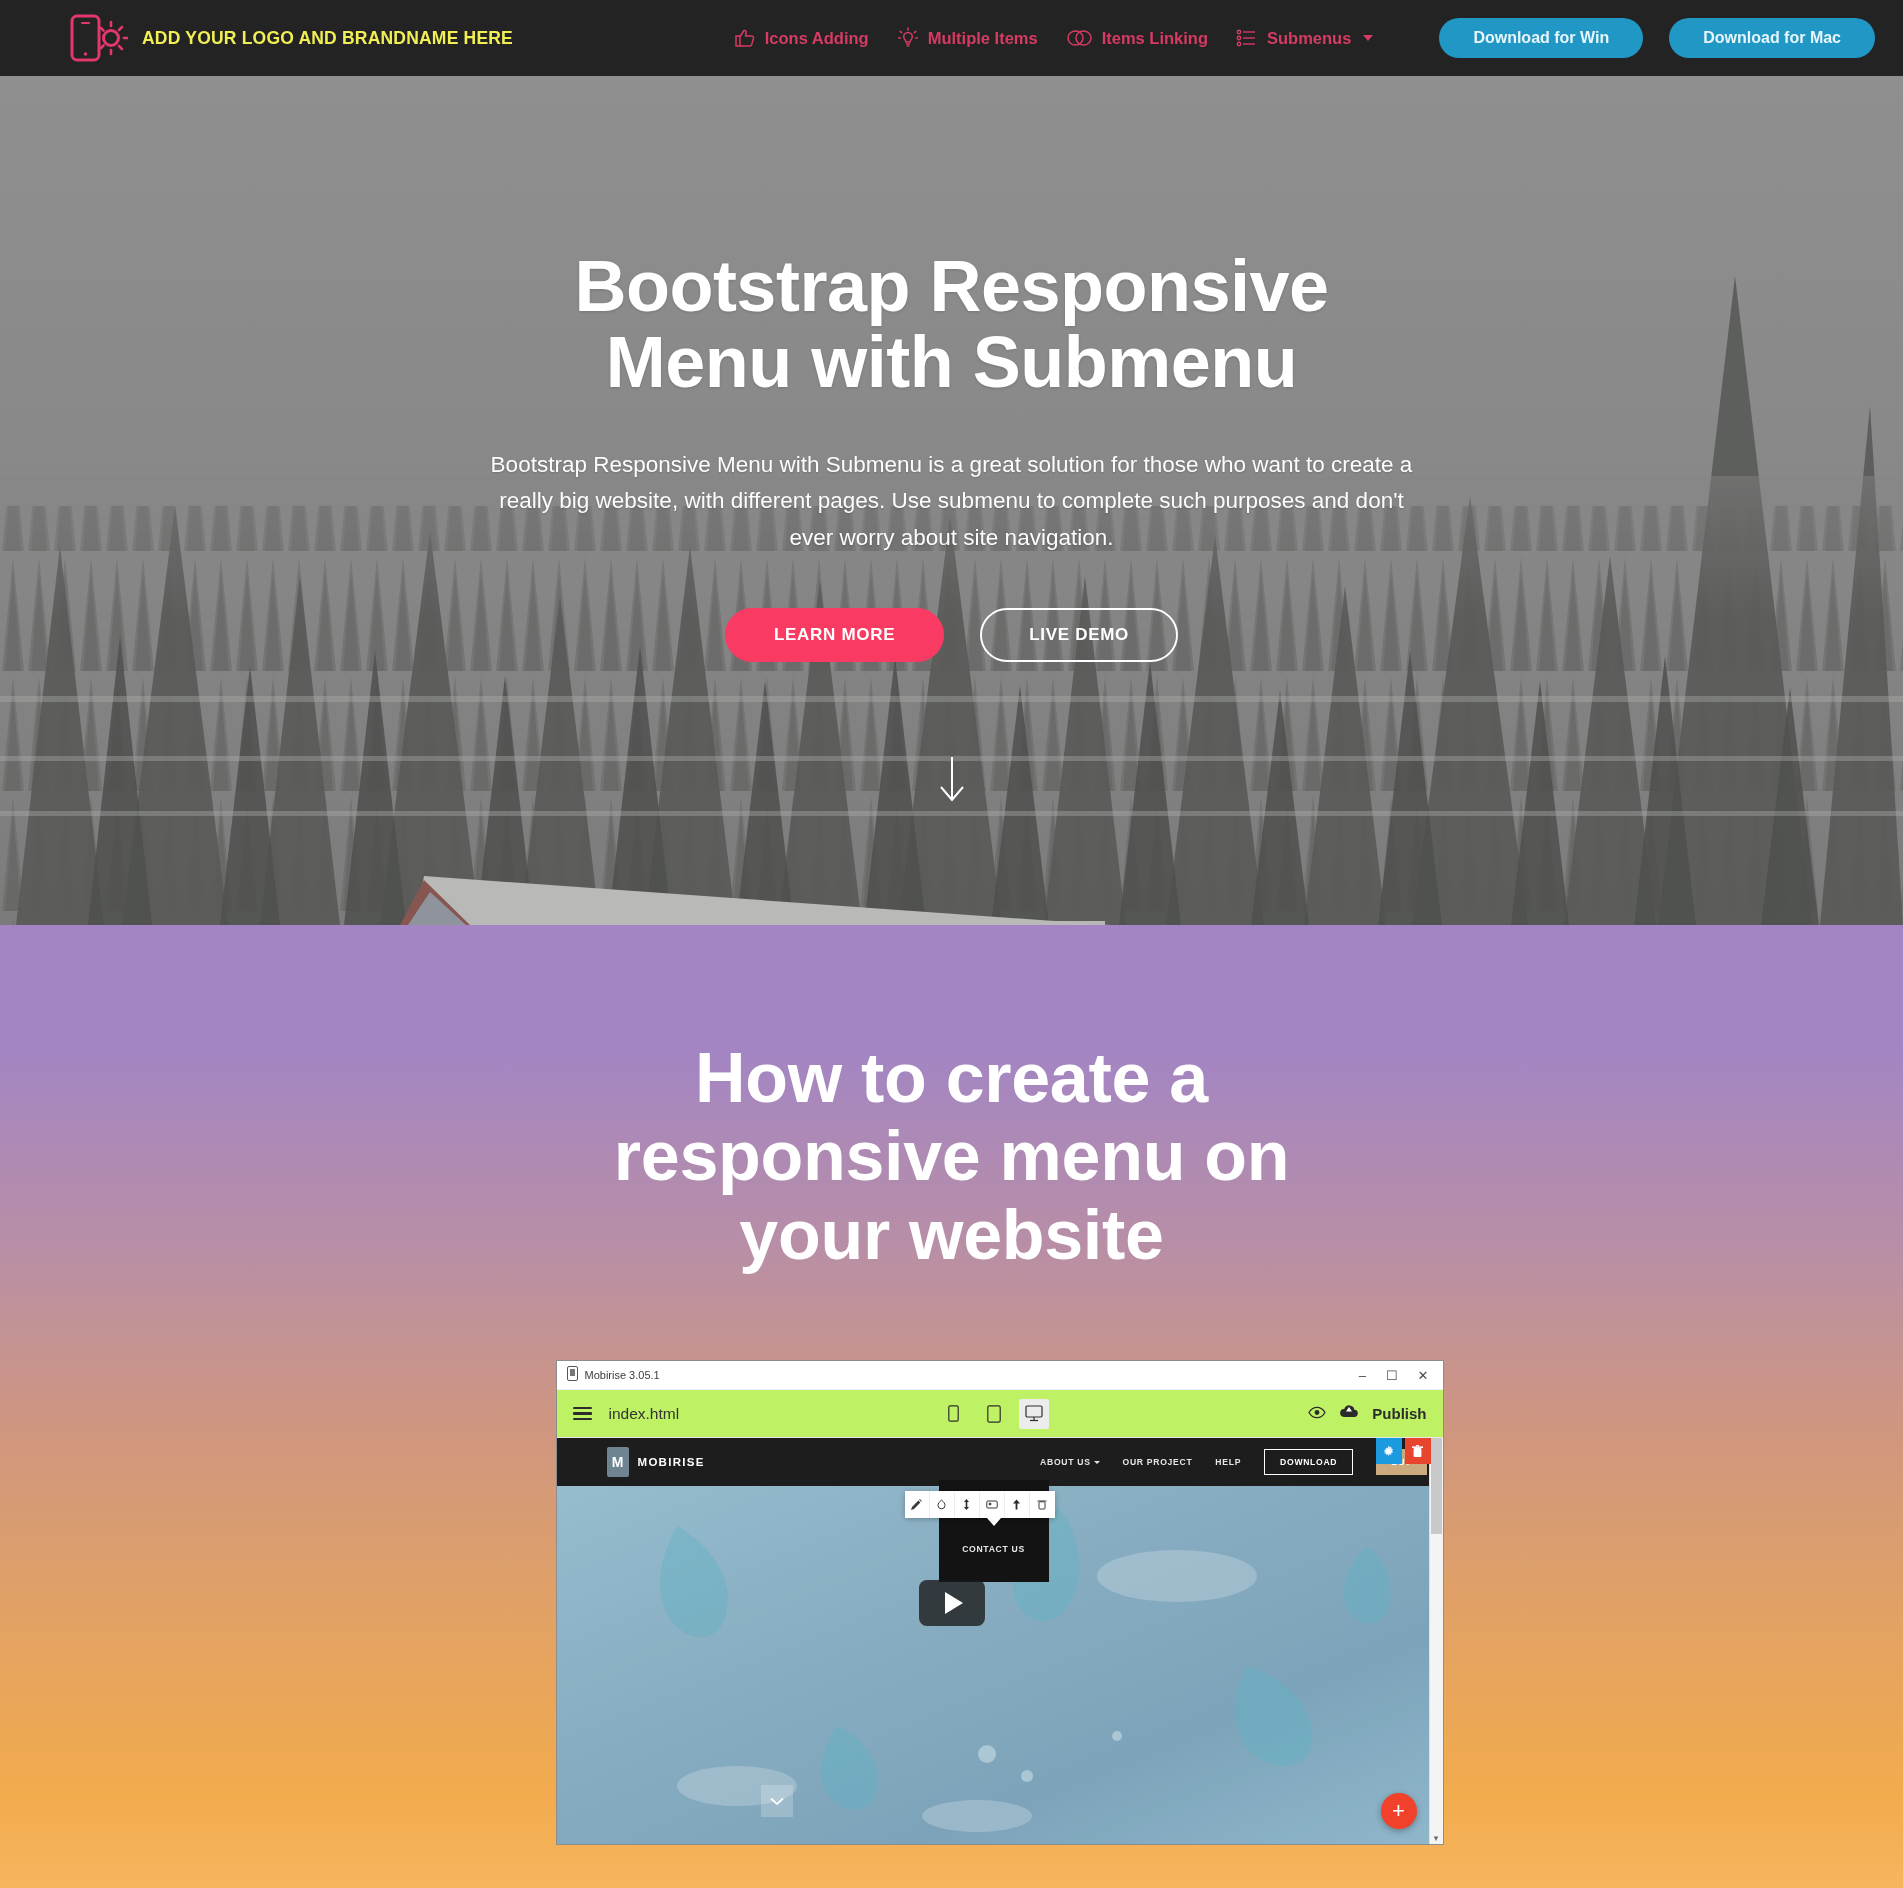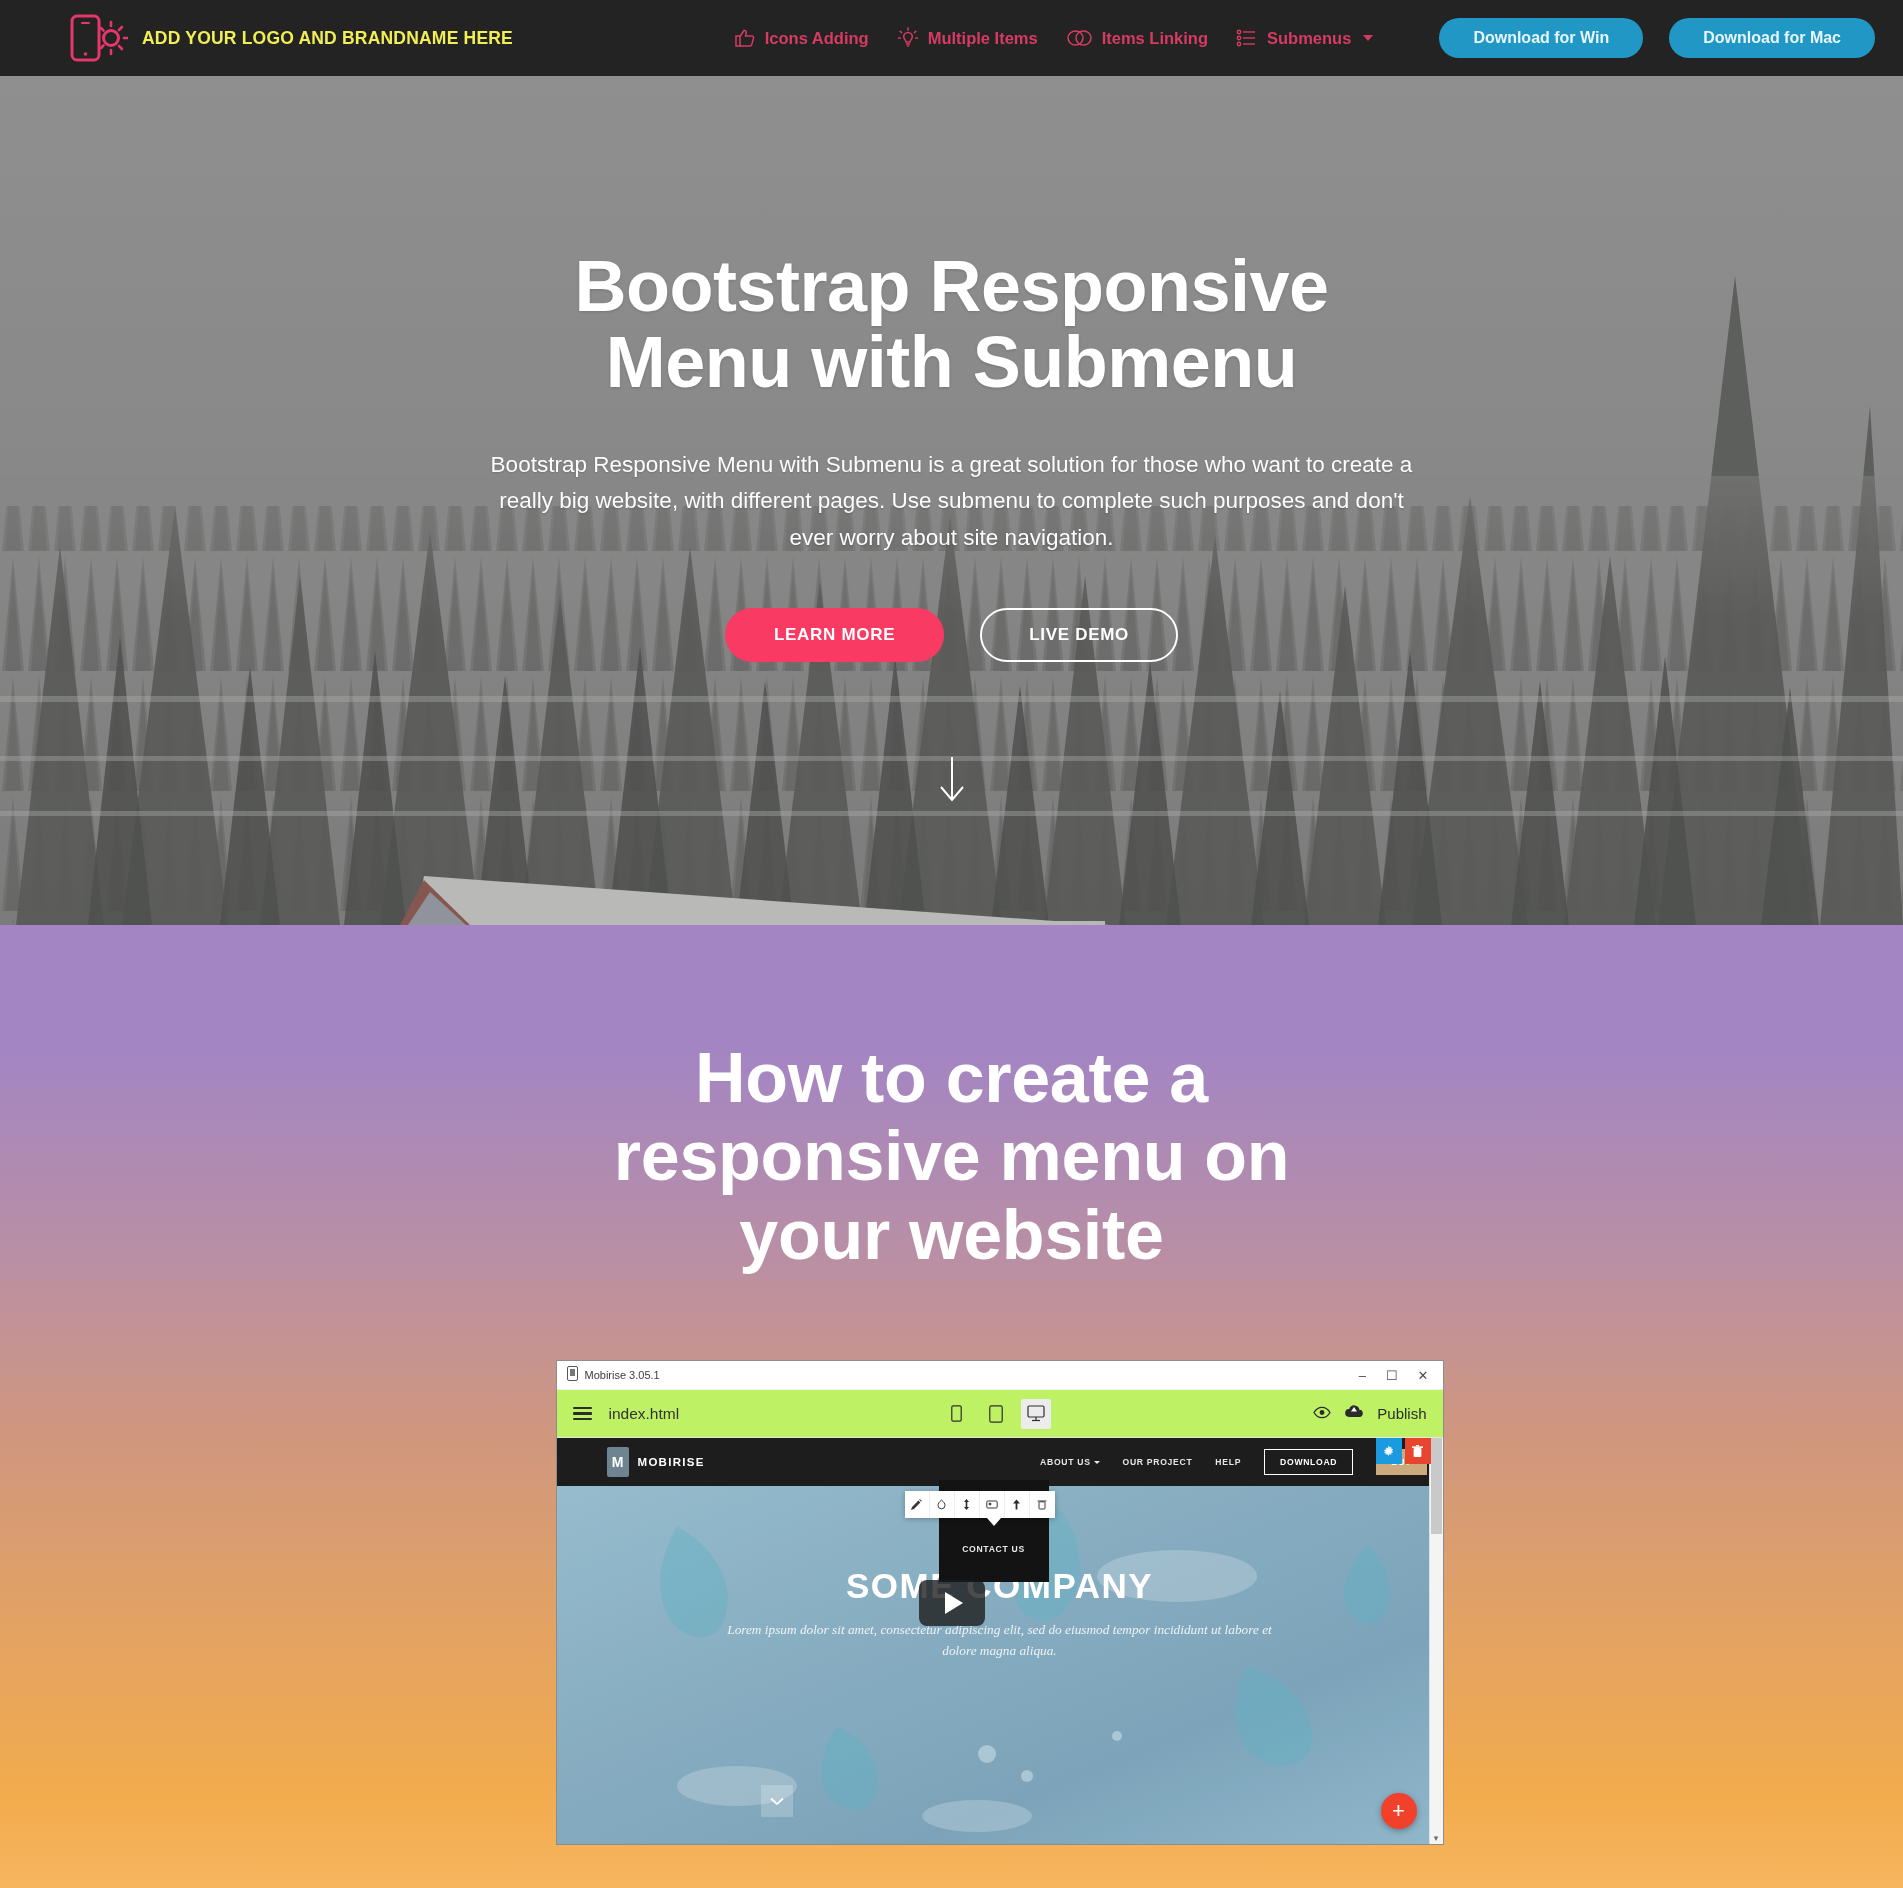--- a/index.html
+++ b/index.html
@@ -195,21 +195,21 @@
   .hamb { width: 19px; display: flex; flex-direction: column; gap: 3px; cursor: pointer; }
   .hamb i { display: block; height: 2.5px; background: #2c2c2c; border-radius: 1px; }
   .file-name { margin-left: 17px; font-size: 15.5px; color: #333; }
   .device-grp { margin-left: auto; margin-right: auto; display: flex; gap: 10px; align-items: center; }
   .dev-btn {
     width: 30px; height: 30px;
     display: flex; align-items: center; justify-content: center;
     border-radius: 2px; cursor: pointer;
   }
   .dev-btn.active { background: #ececec; }
-  .tb-right { display: flex; align-items: center; gap: 13px; }
+  .tb-right { display: flex; align-items: center; gap: 13px; font-weight: bold; }
   .publish-txt { font-size: 15px; color: #2d2d2d; }
 
   
   .site-preview { position: relative; height: 407px; overflow: hidden; }
   .site-nav {
     height: 48px;
     background: #1d1d1d;
     display: flex;
     align-items: center;
     padding: 0 16px 0 50px;
@@ -709,24 +709,20 @@
               <ellipse cx="420" cy="330" rx="55" ry="16"></ellipse>
             </g>
             <g fill="#e9f3f7" opacity="0.5">
               <circle cx="430" cy="268" r="9"></circle>
               <circle cx="470" cy="290" r="6"></circle>
               <circle cx="560" cy="250" r="5"></circle>
             </g>
             <rect x="0" y="0" width="888" height="359" fill="#6e93a8" opacity="0.12"></rect>
           </svg>
 
-          <div class="site-hero-inner">
-            <div class="site-hero-title">SOME COMPANY</div>
-            <div class="site-hero-sub">Lorem ipsum dolor sit amet, consectetur adipiscing elit, sed do eiusmod tempor incididunt ut labore et dolore magna aliqua.</div>
-          </div>
 
           <div class="site-down">
             <svg width="14" height="9" viewBox="0 0 14 9" fill="none" stroke="#fff" stroke-width="1.8">
                 <polyline points="1,1.5 7,7 13,1.5"></polyline>
               </svg>
           </div>
         </div>
 
         <div class="plus-fab">+</div>
 

